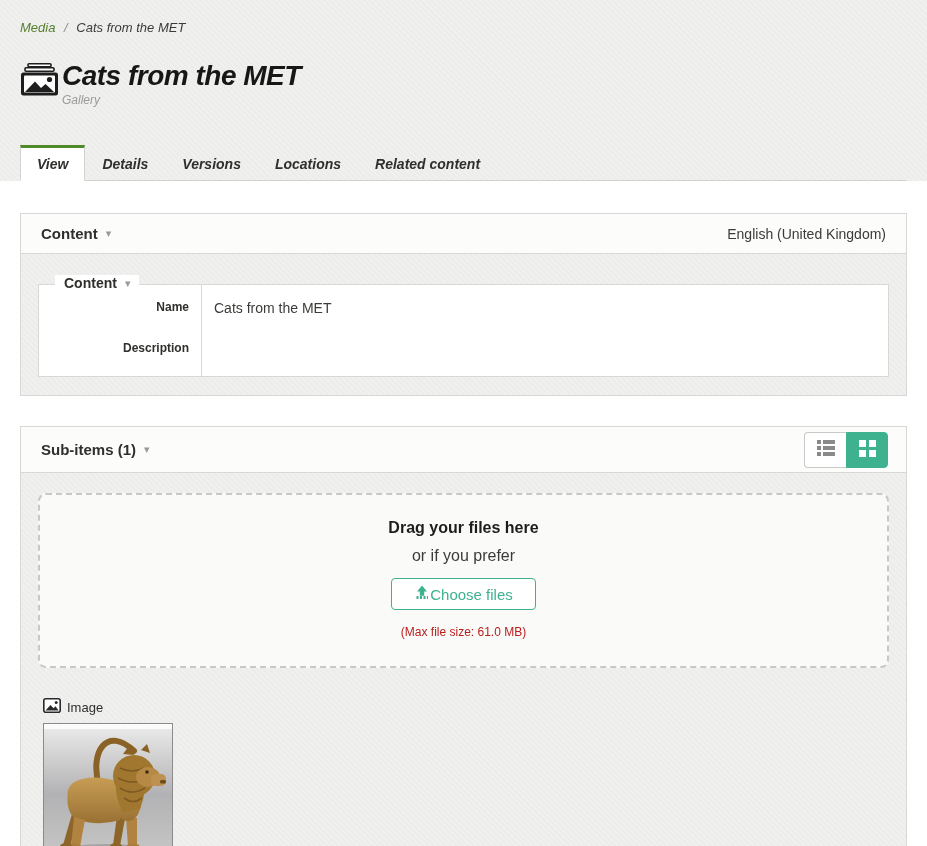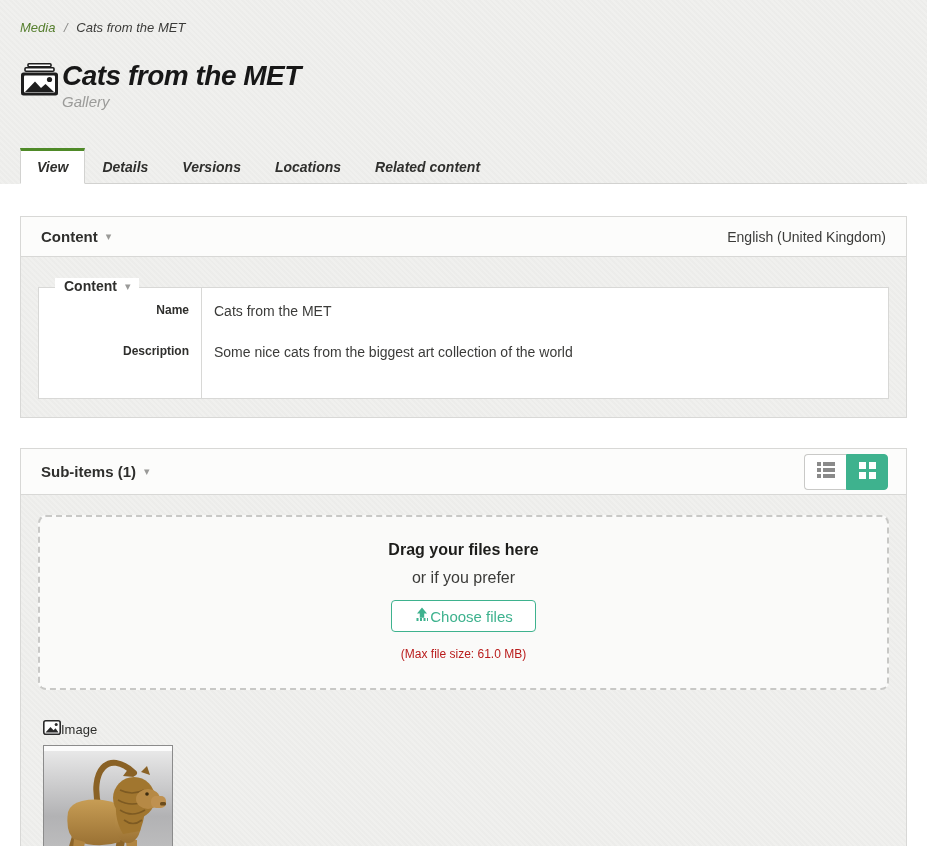--- a/index.html
+++ b/index.html
@@ -12,21 +12,21 @@
   
   .top { padding:0 20px; background-color:#f0f0ee;
     background-image:repeating-linear-gradient(45deg, rgba(0,0,0,0.015) 0 2px, transparent 2px 4px);font-style:italic; }
   .breadcrumb { padding-top:20px; font-size:13px; color:#6f6f6d; }
   .breadcrumb a { color:#567f2e; text-decoration:none; cursor:pointer; }
   .breadcrumb .sep { margin:0 5px; color:#8b8b89; }
   .breadcrumb .current { color:#3b3b39; }
   .titlebar { display:flex; align-items:flex-start; margin-top:26px; }
   .titlebar .big-icon { width:40px; height:34px; margin-right:2px; margin-top:2px; flex:none; }
   h1 { font-size:28px; font-weight:bold; color:#171717; line-height:30px; letter-spacing:-0.5px; }
-  .subtitle { font-size:15px; color:#9b9b99; margin-top:2px; }
+  .subtitle { font-size:12px; color:#9b9b99; margin-top:2px; }
   
   .tabs { display:flex; margin-top:38px; border-bottom:1px solid #d2d2d0; padding:0; }
   .tab { height:36px; display:inline-flex; align-items:center; padding:0 16px;
     font-size:14px; font-weight:bold; color:#2f2f2d; cursor:pointer;
     border:1px solid transparent; border-top:3px solid transparent; margin-bottom:-1px; }
   .tab.active { background:#fff; border:1px solid #d2d2d0; border-top:3px solid #4f8a28;
     border-bottom:1px solid #fff; }
   
   .main { padding:32px 20px 0 20px; background:#fff; }
   .panel { border:1px solid #d8d8d6; margin-bottom:30px; }
@@ -42,38 +42,38 @@
     background-image:repeating-linear-gradient(45deg, rgba(0,0,0,0.015) 0 2px, transparent 2px 4px); }
   
   .fieldset { position:relative; background:#fff; border:1px solid #d8d8d6; margin-top:10px; }
   .legend { position:absolute; top:-10px; left:16px; background:#fff; padding:0 9px;
     font-size:14px; font-weight:bold; color:#2f2f2d; display:flex; align-items:center; }
   .frow { display:flex; }
   .flabel { width:163px; flex:none; text-align:right; padding:0 12px 0 0; font-weight:bold;
     font-size:12px; color:#2f2f2d; border-right:1px solid #d8d8d6; }
   .fvalue { padding-left:12px; font-size:14px; color:#3b3b39; }
   .frow.r1 .flabel, .frow.r1 .fvalue { padding-top:15px; padding-bottom:13px; }
-  .frow.r2 .flabel, .frow.r2 .fvalue { padding-top:12px; padding-bottom:38px; }
+  .frow.r2 .flabel, .frow.r2 .fvalue { padding-top:12px; padding-bottom:21px; }
   
   .view-toggle { display:flex; }
   .tbtn { width:42px; height:36px; display:flex; align-items:center; justify-content:center;
     cursor:pointer; border:1px solid #c9c9c7; background:#fff; padding:0; }
   .tbtn.left { border-radius:4px 0 0 4px; border-right:none; }
   .tbtn.right { border-radius:0 4px 4px 0; background:#3eb28e; border-color:#3eb28e; }
   
   .dropzone { border:2px dashed #c8c8c6; border-radius:8px; background:#fafaf9;
     text-align:center; padding:24px 20px 27px 20px; cursor:pointer; }
   .dz-title { font-size:16px; font-weight:bold; color:#1d1d1b; }
   .dz-sub { font-size:16px; color:#3b3b39; margin-top:10px; }
   .choose { display:inline-flex; align-items:center; gap:0; margin-top:13px;
     background:#fff; border:1px solid #3eb28e; border-radius:4px; height:32px; padding:0 22px;
     color:#3eb28e; font-size:15px; font-family:"Liberation Sans", sans-serif; cursor:pointer; }
   .dz-max { font-size:12px; color:#b91c1c; margin-top:15px; }
   
-  .item-type { display:flex; align-items:center; margin:30px 0 0 5px;
+  .item-type { display:flex; align-items:center; gap:6px; margin:30px 0 0 5px;
     font-size:13px; color:#2f2f2d; }
   .thumb { width:130px; margin:7px 0 0 5px; border:1px solid #8b8b8b; background:#fff;
     line-height:0; cursor:pointer; }
   .panel.no-bottom { border-bottom:none; margin-bottom:0; }
   .panel-body.tall { padding-bottom:0; min-height:390px; }
 </style>
 </head>
 <body>
 
 <div class="top">
@@ -124,21 +124,20 @@
         <div class="legend">
           <span>Content</span>
           <span class="caret">▾</span>
         </div>
         <div class="frow r1">
           <div class="flabel">Name</div>
           <div class="fvalue">Cats from the MET</div>
         </div>
         <div class="frow r2">
           <div class="flabel">Description</div>
-          <div class="fvalue">Some nice cats from the biggest art collection of the world</div>
         </div>
       </div>
     </div>
   </section>
 
   <section class="panel no-bottom">
     <div class="panel-header h47">
       <div class="panel-title">
         <span>Sub-items (1)</span>
         <span class="caret">▾</span>

